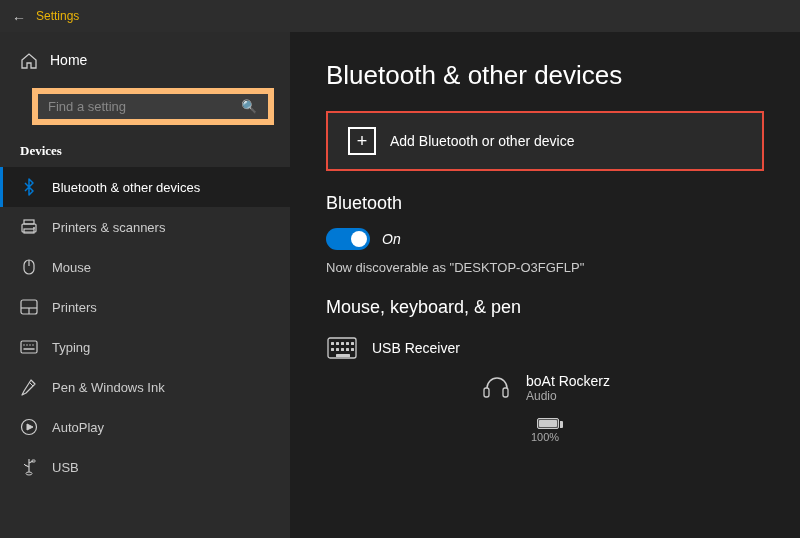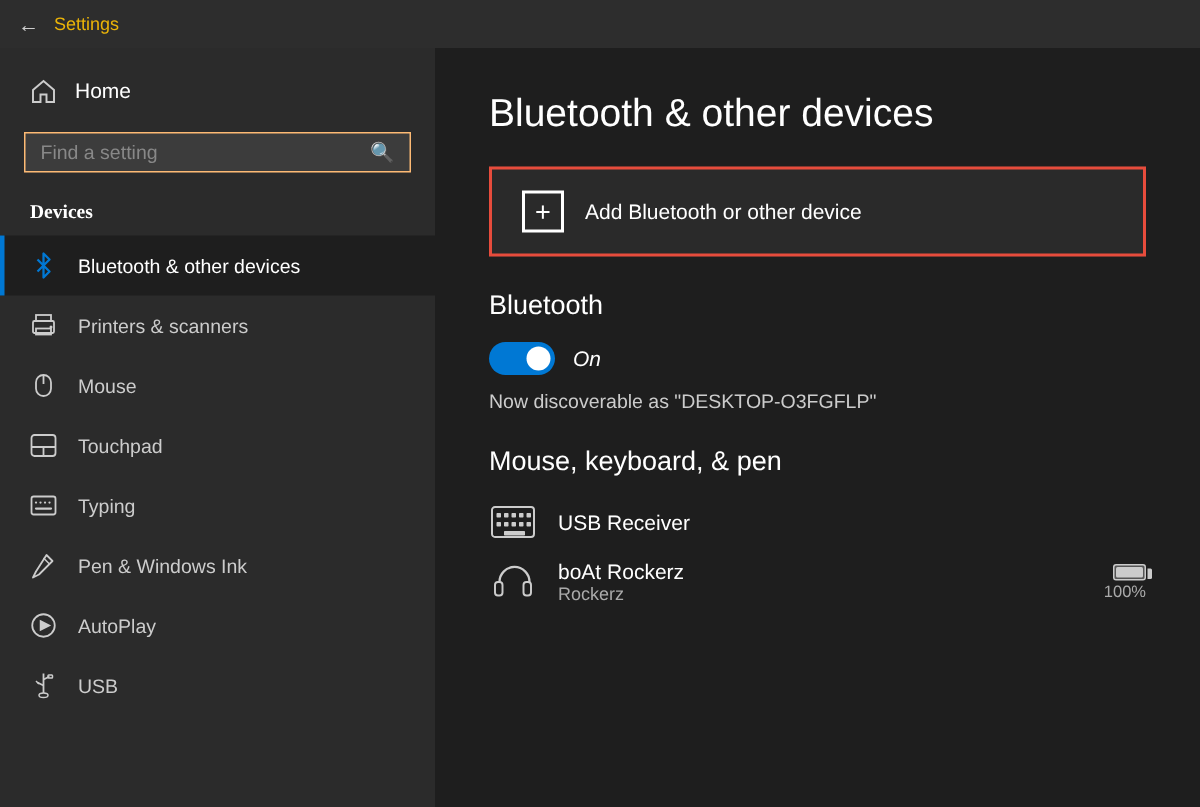--- a/index.html
+++ b/index.html
@@ -56,25 +56,25 @@
       display: flex;
       align-items: flex-start;
       gap: 12px;
       padding: 10px 20px;
       cursor: pointer;
       color: #fff;
       font-size: 14px;
     }
 
     .sidebar-search {
-      margin: 8px 16px 12px 16px;
+      margin: 8px 16px 12px 32px;
       display: flex;
       align-items: center;
       background: #3c3c3c;
-      border: 1px solid #fdba74;
+      border: 6px solid #fdba74;
       padding: 5px 10px;
       gap: 6px;
     }
     .sidebar-search input {
       background: transparent;
       border: none;
       outline: none;
       color: #aaa;
       font-size: 13px;
       width: 100%;
@@ -228,22 +228,24 @@
       color: #fff;
     }
     .device-status {
       font-size: 12px;
       color: #aaa;
     }
 
     .audio-device-row {
       display: flex;
       align-items: center;
+      gap: 14px;
       margin-bottom: 8px;
       justify-content: space-between;
+      flex-direction: column;
     }
     .audio-left {
       display: flex;
       align-items: center;
       gap: 14px;
     }
     .battery-indicator {
       display: flex;
       flex-direction: column;
       align-items: flex-end;
@@ -349,21 +351,21 @@
     </div>
 
     <div class="sidebar-item">
       <span class="sidebar-icon">
         <svg width="18" height="16" viewBox="0 0 18 16" fill="none">
           <rect x="1" y="1" width="16" height="14" rx="2" stroke="#ccc" stroke-width="1.2" fill="none"></rect>
           <line x1="1" y1="9" x2="17" y2="9" stroke="#ccc" stroke-width="1.2"></line>
           <line x1="9" y1="9" x2="9" y2="15" stroke="#ccc" stroke-width="1.2"></line>
         </svg>
       </span>
-      <span>Touchpad</span>
+      <span>Printers</span>
     </div>
 
     <div class="sidebar-item">
       <span class="sidebar-icon">
         <svg width="18" height="14" viewBox="0 0 18 14" fill="none">
           <rect x="1" y="1" width="16" height="12" rx="1.5" stroke="#ccc" stroke-width="1.2" fill="none"></rect>
           <line x1="4" y1="5" x2="4" y2="5" stroke="#ccc" stroke-width="1.5" stroke-linecap="round"></line>
           <line x1="7" y1="5" x2="7" y2="5" stroke="#ccc" stroke-width="1.5" stroke-linecap="round"></line>
           <line x1="10" y1="5" x2="10" y2="5" stroke="#ccc" stroke-width="1.5" stroke-linecap="round"></line>
           <line x1="13" y1="5" x2="13" y2="5" stroke="#ccc" stroke-width="1.5" stroke-linecap="round"></line>
@@ -457,21 +459,21 @@
         <div class="device-icon">
           <svg width="32" height="32" viewBox="0 0 32 32" fill="none">
             <path d="M6 18V16C6 9.373 11.373 4 18 4C24.627 4 30 9.373 30 16V18" stroke="transparent" fill="none"></path>
             <path d="M7 16C7 10.477 11.477 6 17 6C22.523 6 27 10.477 27 16" stroke="#ccc" stroke-width="1.5" fill="none"></path>
             <rect x="4" y="16" width="5" height="9" rx="2" stroke="#ccc" stroke-width="1.3" fill="none"></rect>
             <rect x="23" y="16" width="5" height="9" rx="2" stroke="#ccc" stroke-width="1.3" fill="none"></rect>
           </svg>
         </div>
         <div>
           <div class="device-name">boAt Rockerz</div>
-          <div class="device-status">Rockerz</div>
+          <div class="device-status">Audio</div>
         </div>
       </div>
       <div class="battery-indicator">
         <div class="battery-icon">
           <div class="battery-body">
             <div class="battery-fill"></div>
           </div>
         </div>
         <span class="battery-pct">100%</span>
       </div>

